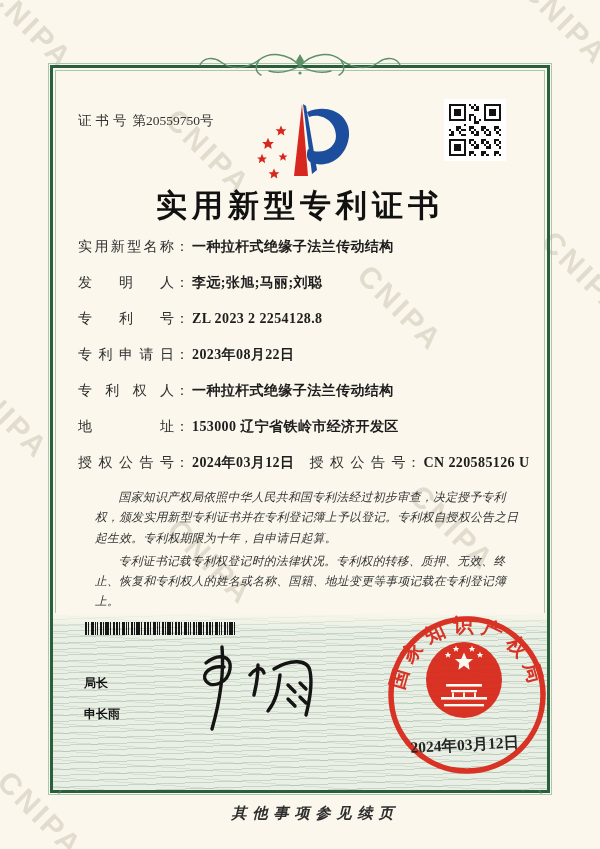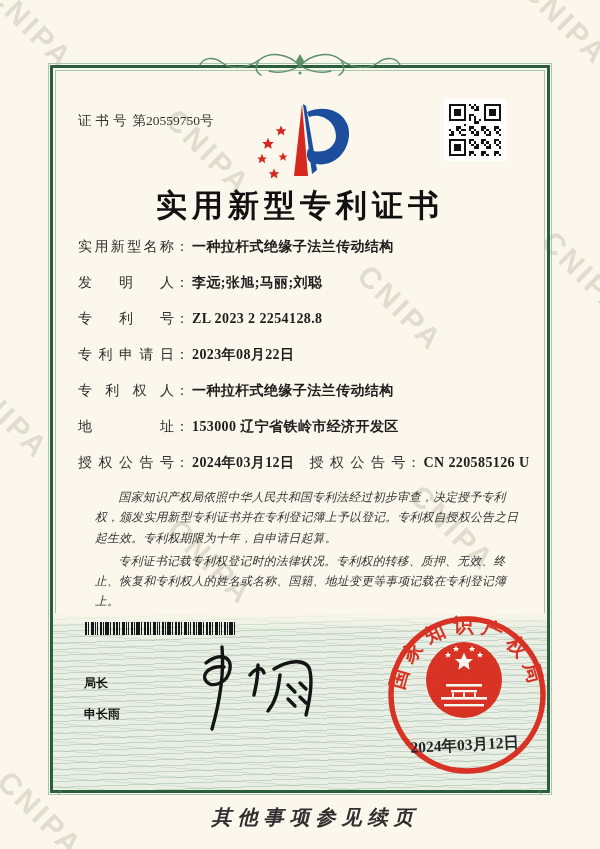--- a/index.html
+++ b/index.html
@@ -64,21 +64,21 @@
   .barcode i{display:inline-block; height:100%; background:#161616; vertical-align:top;}
   .signer{position:absolute; left:31px; top:55px;
           font-family:"Liberation Sans","DejaVu Sans",sans-serif;
           font-weight:bold; font-size:12px; color:#141414; line-height:31px;}
   .signature{position:absolute; left:125px; top:28px;}
   .seal{position:absolute; left:333px; top:1px; opacity:.95;}
   .page-note{position:absolute; left:0; right:0; bottom:7px; text-align:center;
              font-size:11.5px; color:#333; letter-spacing:1px;}
   
   .cont-note{position:absolute; left:0; right:0; top:804px; text-align:center; z-index:3;
-             font-size:20px; font-weight:600; font-style:italic; letter-spacing:6px; color:#2e2e2e;padding-left:31px;}
+             font-size:15px; font-weight:600; font-style:italic; letter-spacing:6px; color:#2e2e2e;padding-left:31px;}
 </style>
 </head>
 <body>
 
 <div class="page">
 
   <span class="wm" style="left:30px;top:26px">CNIPA</span>
   <span class="wm" style="left:565px;top:22px">CNIPA</span>
   <span class="wm" style="left:208px;top:152px">CNIPA</span>
   <span class="wm" style="left:400px;top:308px">CNIPA</span>

